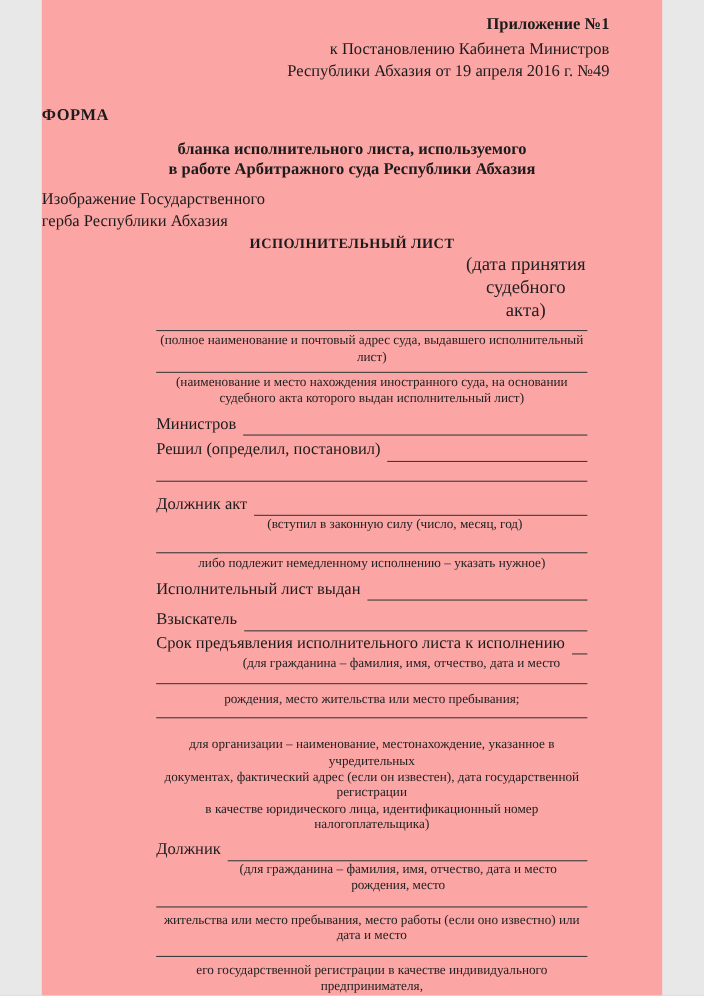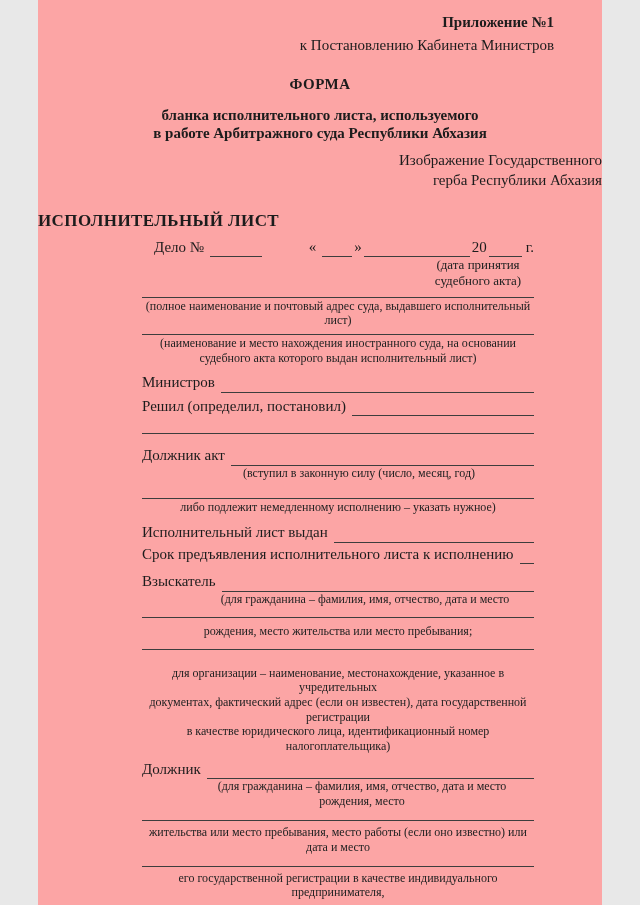--- a/index.html
+++ b/index.html
@@ -12,75 +12,64 @@
     background: #fca5a5;
     color: #1c1c1c;
     font-family: Liberation Serif, serif;
     font-size: 15px;
     line-height: 1.3;
     overflow: hidden;
     padding-top: 12px;
   }
   .hdr { text-align: right; padding-right: 48px; line-height: 1.38; }
   .hdr .appendix { font-weight: bold; margin-bottom: 2px; }
-  .form-title { margin-top: 20px; text-align: center; font-weight: bold; letter-spacing: 0.5px; }
+  .form-title { margin-top: 20px; text-align: left; font-weight: bold; letter-spacing: 0.5px; }
   .form-sub { margin-top: 11px; text-align: center; font-weight: bold; line-height: 1.22; }
-  .emblem { margin-top: 9px; text-align: right; line-height: 1.3; }
-  .doc-title { margin-top: 20px; font-weight: bold; font-size: 17px; letter-spacing: 0.4px; }
+  .emblem { margin-top: 9px; text-align: left; line-height: 1.3; }
+  .doc-title { margin-top: 2px; text-align: center; font-weight: bold; font-size: 13px; letter-spacing: 0.4px; }
   .content { margin-left: 104px; margin-right: 68px; }
   .frow { display: flex; align-items: flex-end; }
   .frow .lbl { white-space: nowrap; }
   .fill { flex: 1 1 auto; border-bottom: 1px solid #3d3d3d; height: 18px; margin-left: 6px; }
   .fill.fw { flex: 0 0 auto; }
   .spacer { flex: 1 1 auto; }
   .rule { border-bottom: 1px solid #3d3d3d; }
   .cap { text-align: center; font-size: 12px; line-height: 1.22; color: #222; }
-  .cap-sm { font-size: 13px; }
+  .cap-sm { font-size: 17px; }
   .jline { text-align: justify; text-align-last: justify; line-height: 1.08; }
   .case-row { margin-top: 5px; }
   .ml12 { margin-left: 12px; }
 </style>
 </head>
 <body>
 
 <div class="page">
 
   <div class="hdr">
     <div class="appendix">Приложение №1</div>
     <div>к Постановлению Кабинета Министров</div>
+    <div>Республики Абхазия от 19 апреля 2016 г. №49</div>
   </div>
 
   <div class="form-title">ФОРМА</div>
 
   <div class="form-sub">
     <div>бланка исполнительного листа, используемого</div>
     <div>в работе Арбитражного суда Республики Абхазия</div>
   </div>
 
   <div class="emblem">
     <div>Изображение Государственного</div>
     <div>герба Республики Абхазия</div>
   </div>
 
   <div class="doc-title">ИСПОЛНИТЕЛЬНЫЙ ЛИСТ</div>
 
   <div class="content">
 
-    <div class="frow case-row">
-      <span class="lbl ml12">Дело №</span>
-      <span class="fill fw" style="width:52px"></span>
-      <span class="spacer"></span>
-      <span class="lbl">«</span>
-      <span class="fill fw" style="width:30px"></span>
-      <span class="lbl" style="margin-left:2px">»</span>
-      <span class="fill fw" style="width:106px; margin-left:2px"></span>
-      <span class="lbl" style="margin-left:2px">20</span>
-      <span class="fill fw" style="width:33px; margin-left:2px"></span>
-      <span class="lbl" style="margin-left:4px">г.</span>
-    </div>
     <div class="cap cap-sm" style="padding-left:280px">(дата принятия судебного акта)</div>
 
     <div class="rule" style="margin-top:8px"></div>
     <div class="cap" style="margin-top:1px">(полное наименование и почтовый адрес суда, выдавшего исполнительный лист)</div>
 
     <div class="rule" style="margin-top:6px"></div>
     <div class="cap" style="margin-top:1px">(наименование и место нахождения иностранного суда, на основании</div>
     <div class="cap">судебного акта которого выдан исполнительный лист)</div>
 
     <div class="frow" style="margin-top:8px">
@@ -101,27 +90,27 @@
     <div class="cap" style="padding-left:42px">(вступил в законную силу (число, месяц, год)</div>
 
     <div class="rule" style="margin-top:18px"></div>
     <div class="cap" style="margin-top:1px">либо подлежит немедленному исполнению – указать нужное)</div>
 
     <div class="frow" style="margin-top:8px">
       <span class="lbl">Исполнительный лист выдан</span>
       <span class="fill"></span>
     </div>
 
-    <div class="frow" style="margin-top:2px">
-      <span class="lbl">Срок предъявления исполнительного листа к исполнению</span>
+    <div class="frow" style="margin-top:8px">
+      <span class="lbl">Взыскатель</span>
       <span class="fill"></span>
     </div>
 
-    <div class="frow" style="margin-top:8px">
-      <span class="lbl">Взыскатель</span>
+    <div class="frow" style="margin-top:2px">
+      <span class="lbl">Срок предъявления исполнительного листа к исполнению</span>
       <span class="fill"></span>
     </div>
     <div class="cap" style="padding-left:54px">(для гражданина – фамилия, имя, отчество, дата и место</div>
 
     <div class="rule" style="margin-top:11px"></div>
     <div class="cap" style="margin-top:6px">рождения, место жительства или место пребывания;</div>
 
     <div class="rule" style="margin-top:10px"></div>
     <div class="cap" style="margin-top:16px">для организации – наименование, местонахождение, указанное в учредительных</div>
     <div class="cap">документах, фактический адрес (если он известен), дата государственной регистрации</div>

